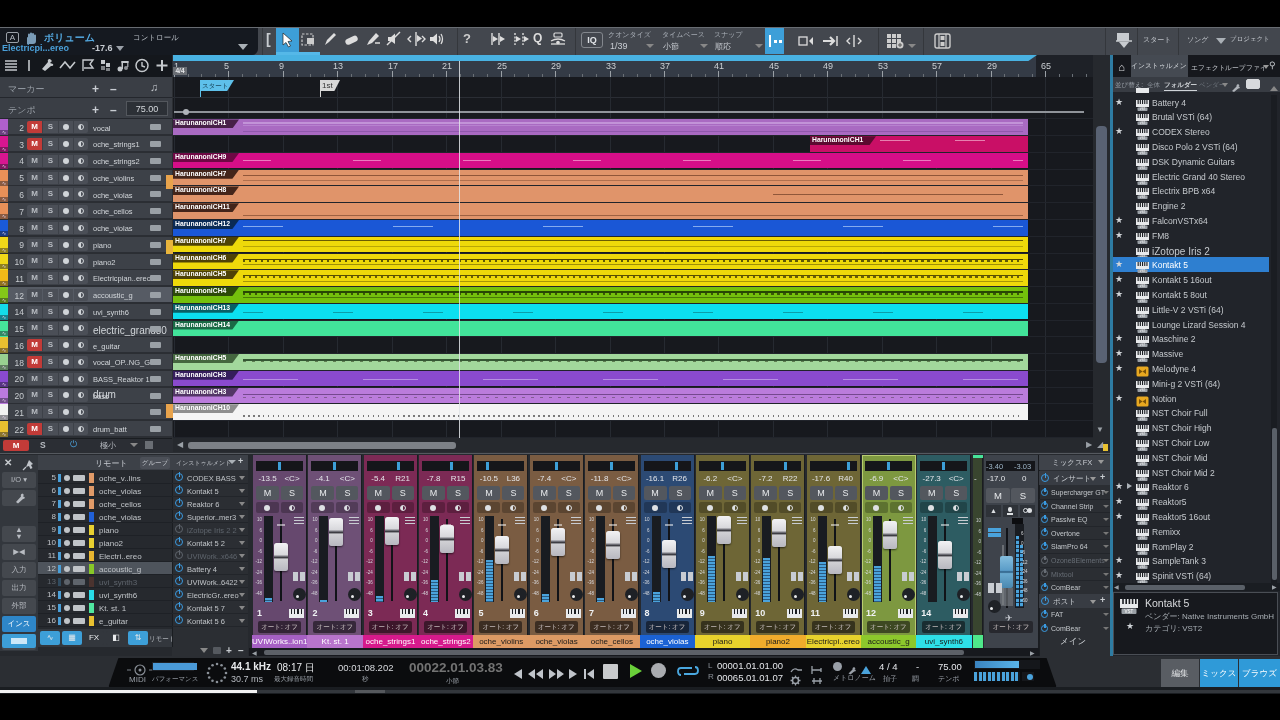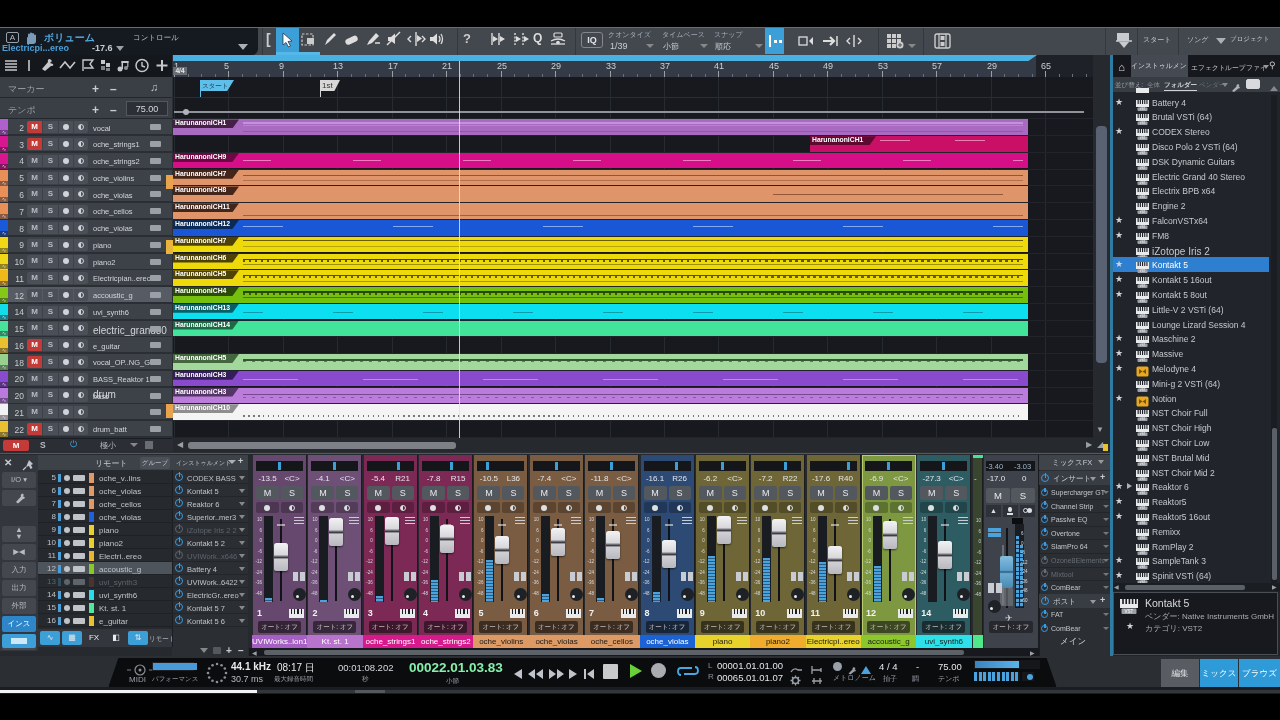--- a/index.html
+++ b/index.html
@@ -992,21 +992,21 @@
         <g fill="#1a1d22">
           <rect x="1.6" y="0" width="1.1" height="4"></rect>
           <rect x="3.8" y="0" width="1.1" height="4"></rect>
           <rect x="6.0" y="0" width="1.1" height="4"></rect>
           <rect x="8.2" y="0" width="1.1" height="4"></rect>
           <rect x="10.4" y="0" width="1.1" height="4"></rect>
         </g>
         <rect x="1.5" y="7.5" width="10" height="3.5" rx="0.8" fill="#9aa0a6"></rect>
         <text x="6.5" y="10.4" font-size="2.8" fill="#fff" text-anchor="middle" font-family="Liberation Sans">VST</text>
       </svg></div>
-    <div style="position:absolute;left:1152px;top:452.7px;color:#c6cace;font-size:8.5px;white-space:nowrap">NST Brutal Mid</div>
+    <div style="position:absolute;left:1152px;top:452.7px;color:#c6cace;font-size:8.5px;white-space:nowrap">NST Choir Mid</div>
     <div style="position:absolute;left:1136px;top:466.5px;width:13px;height:11px"><svg width="13" height="11" viewBox="0 0 13 11">
         <rect x="0" y="0" width="13" height="7" fill="#e8eaec"></rect>
         <g fill="#1a1d22">
           <rect x="1.6" y="0" width="1.1" height="4"></rect>
           <rect x="3.8" y="0" width="1.1" height="4"></rect>
           <rect x="6.0" y="0" width="1.1" height="4"></rect>
           <rect x="8.2" y="0" width="1.1" height="4"></rect>
           <rect x="10.4" y="0" width="1.1" height="4"></rect>
         </g>
         <rect x="1.5" y="7.5" width="10" height="3.5" rx="0.8" fill="#9aa0a6"></rect>
@@ -1955,21 +1955,21 @@
         <circle cx="11.032499105909206" cy="2.0000586775182185" r="1.3" fill="#8a9098"></circle>
         <circle cx="15.531236042619028" cy="3.2238891516343307" r="1.3" fill="#8a9098"></circle>
         <circle cx="18.814013266856733" cy="6.5344432972599105" r="1.3" fill="#8a9098"></circle>
       </svg></div>
 <div style="position:absolute;left:231px;top:661px;color:#e8eaec;font-size:10px;font-weight:bold"><span class="t">44.1 kHz</span></div>
 <div style="position:absolute;left:231px;top:674px;color:#b8bcc2;font-size:9px"><span class="t">30.7 ms</span></div>
 <div style="position:absolute;left:277px;top:661px;color:#e8eaec;font-size:10px"><span class="t">08:17 日</span></div>
 <div style="position:absolute;left:274px;top:675px;color:#9aa0a8;font-size:6.5px"><span class="t">最大録音時間</span></div>
 <div style="position:absolute;left:338px;top:662px;color:#d8dade;font-size:9.5px"><span class="t">00:01:08.202</span></div>
 <div style="position:absolute;left:362px;top:675px;color:#9aa0a8;font-size:6.5px"><span class="t">秒</span></div>
-<div style="position:absolute;left:409px;top:660px;color:#86efac;font-size:13.5px;font-weight:bold"><span class="t">00022.01.03.83</span></div>
+<div style="position:absolute;left:409px;top:660px;color:#737373;font-size:13.5px;font-weight:bold"><span class="t">00022.01.03.83</span></div>
 <div style="position:absolute;left:446px;top:677px;color:#9aa0a8;font-size:6.5px"><span class="t">小節</span></div>
 <div style="position:absolute;left:512px;top:666px;width:12px;height:12px"><svg width="12" height="12">
         <path d="M10 1 L2 6 L10 11 Z" fill="#c0c4ca"></path>
       </svg></div>
 <div style="position:absolute;left:527px;top:666px;width:18px;height:12px"><svg width="18" height="12">
         <path d="M8 1 L1 6 L8 11 Z M16 1 L9 6 L16 11 Z" fill="#c0c4ca"></path>
       </svg></div>
 <div style="position:absolute;left:547px;top:666px;width:18px;height:12px"><svg width="18" height="12">
         <path d="M2 1 L9 6 L2 11 Z M10 1 L17 6 L10 11 Z" fill="#c0c4ca"></path>
       </svg></div>

